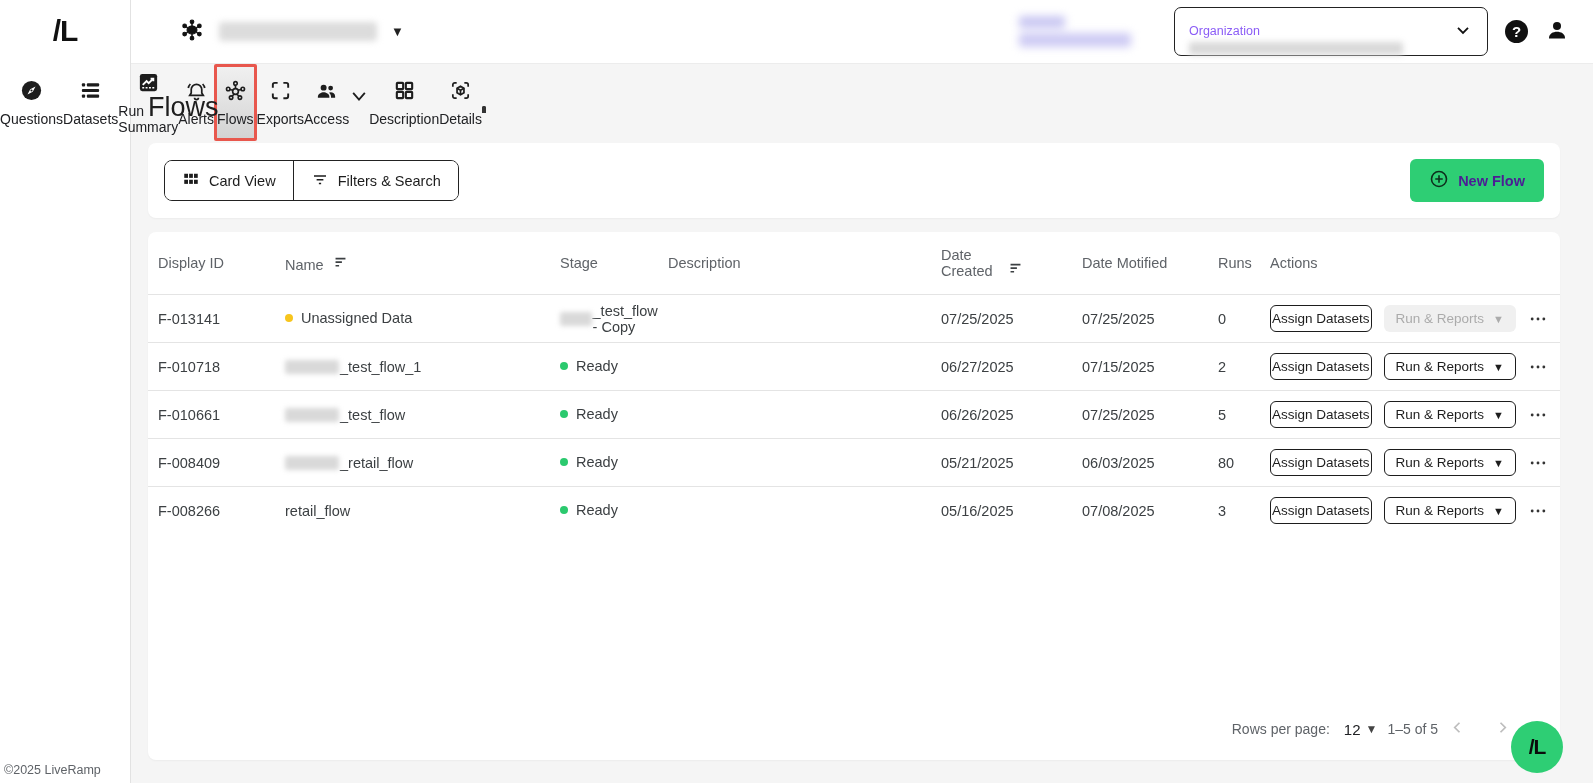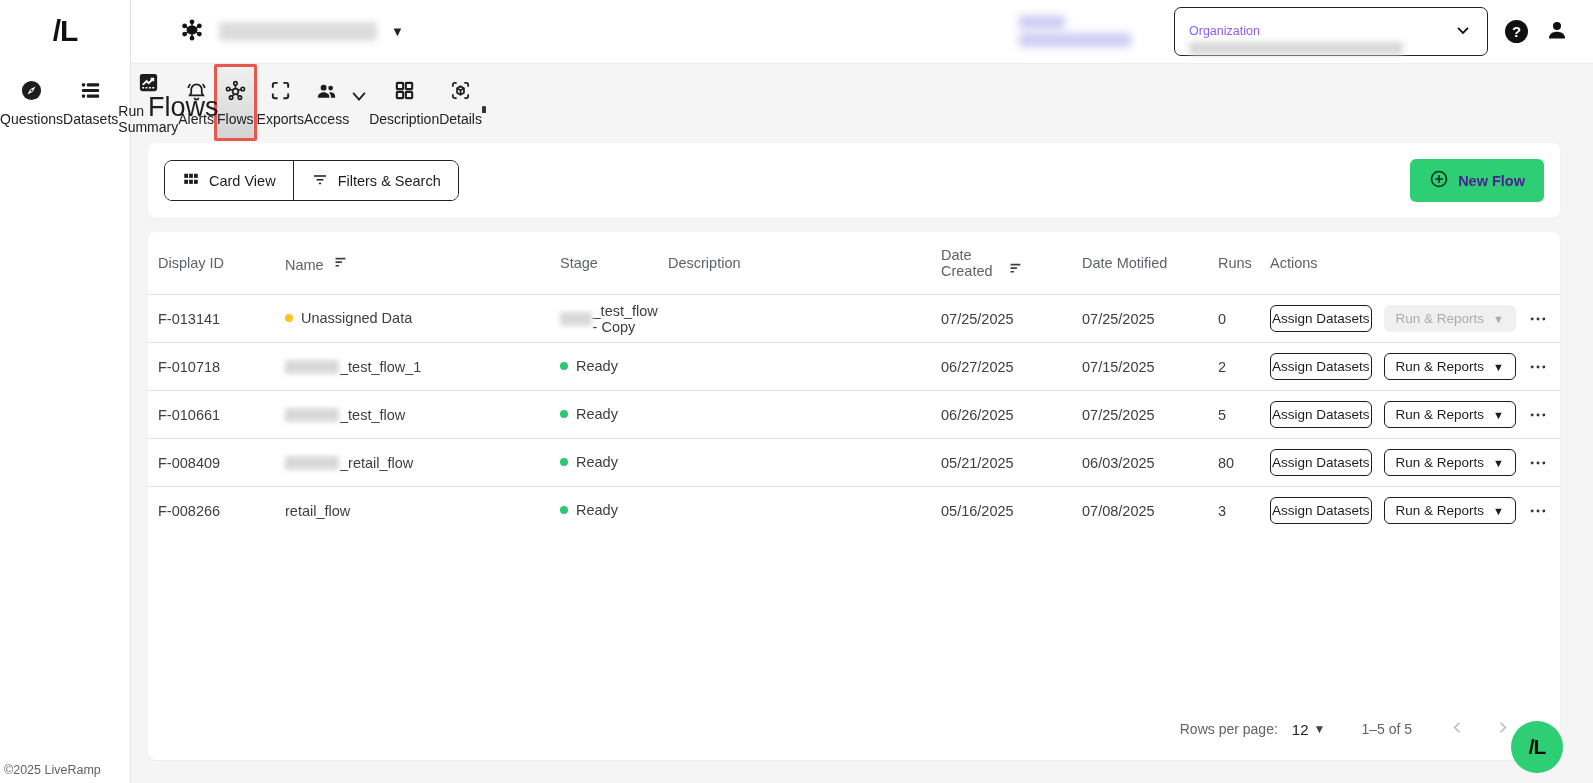--- a/index.html
+++ b/index.html
@@ -130,21 +130,21 @@
     padding:5px 11px; font-size:13.5px; font-weight:500; color:#1d1d1d; cursor:pointer;
     display:flex; align-items:center; gap:9px; font-family:"Liberation Sans", sans-serif; white-space:nowrap;
   }
   .rr-btn .rr-caret { font-size:11px; }
   .rr-btn.rr-disabled { border-color:transparent; background:#f0f0f0; color:#ababab; cursor:default; }
   .more-btn { cursor:pointer; display:flex; align-items:center; }
   .more-btn svg { width:20px; height:20px; }
 
   .table-filler { flex:1; }
   .pagination {
-    display:flex; align-items:center; justify-content:flex-end; gap:36px;
+    display:flex; align-items:center; justify-content:flex-end; gap:10px;
     padding:10px 48px 8px 0; color:#5f6368; font-size:14px;
   }
   .rpp { display:flex; align-items:center; gap:14px; }
   .rpp-value { display:flex; align-items:center; gap:5px; color:#202124; font-size:15px; cursor:pointer; }
   .rpp-value .caret-down { font-size:12px; color:#444; }
   .page-chevrons { display:flex; align-items:center; gap:26px; }
   .page-chevrons svg { width:19px; height:19px; cursor:pointer; }
 
   .fab {
     position:absolute; right:30px; bottom:10px; width:52px; height:52px;

